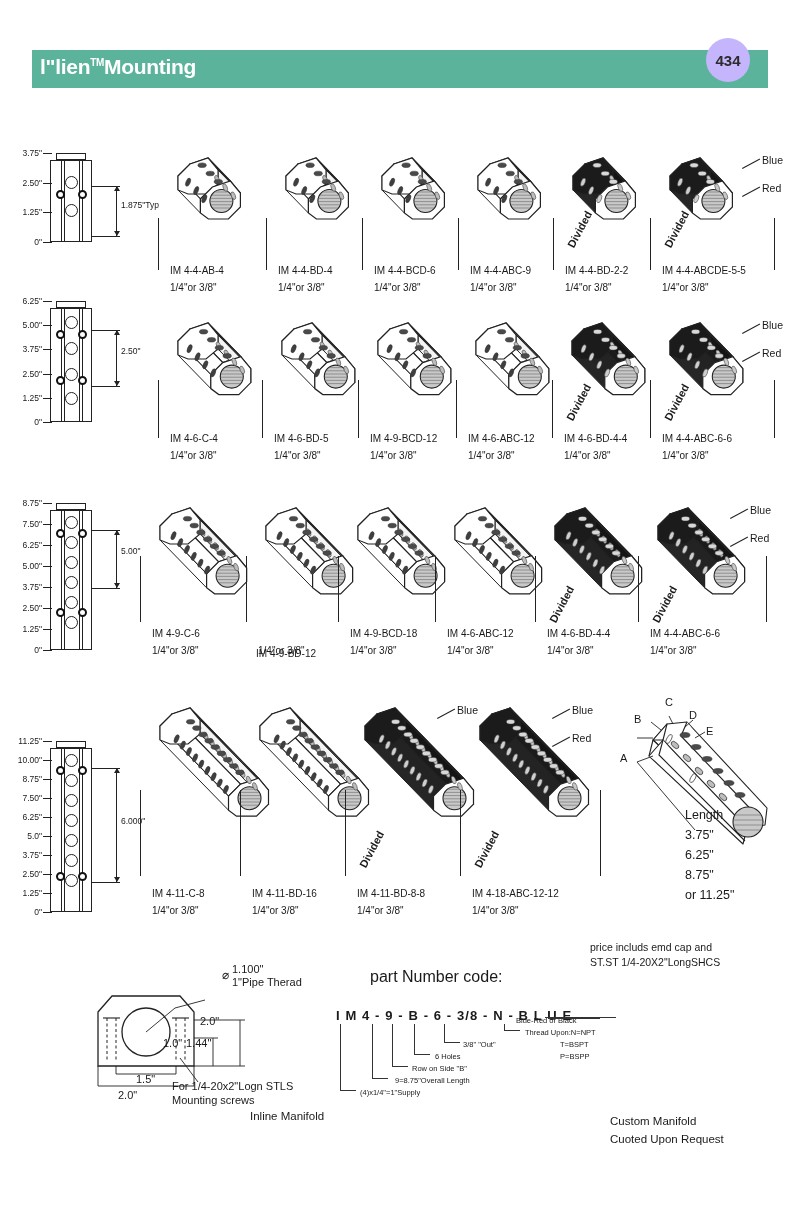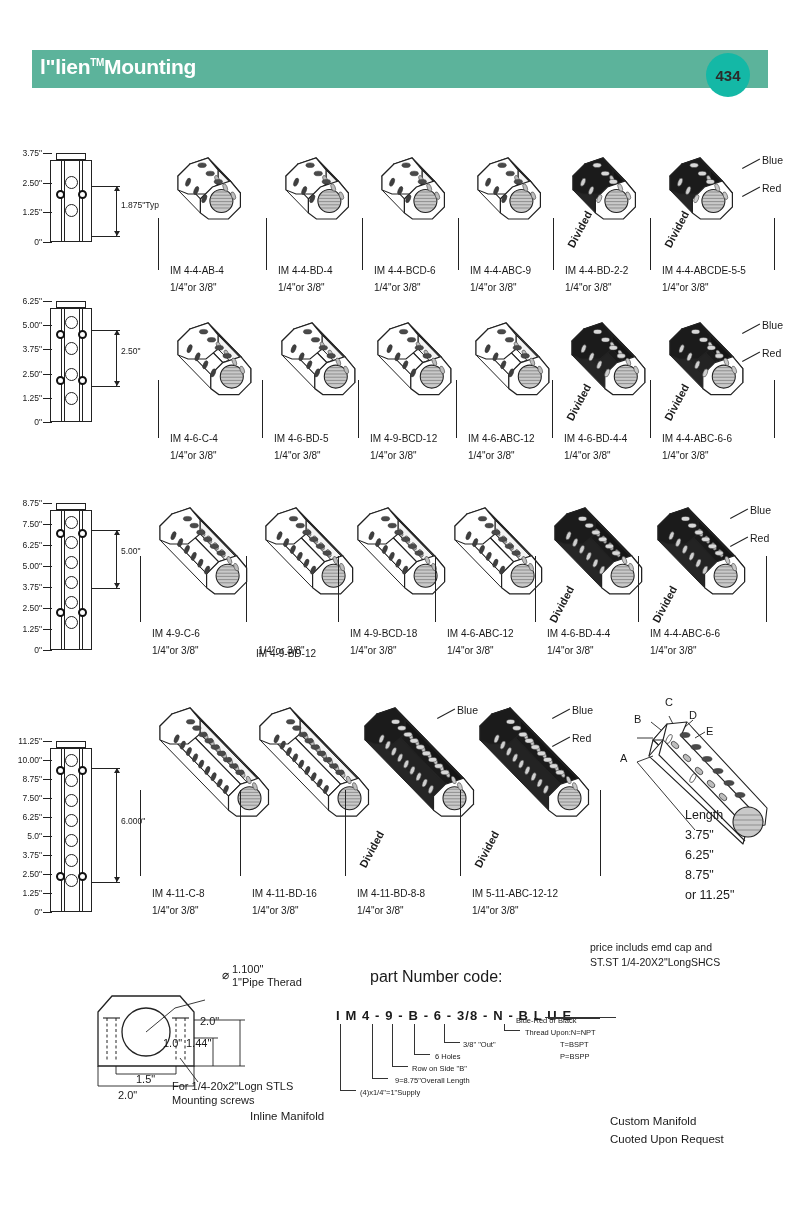--- a/index.html
+++ b/index.html
@@ -18,22 +18,22 @@
     position:absolute; left:32px; top:50px; width:736px; height:38px;
     background:#5cb39b;
   }
   #header-title {
     position:absolute; left:40px; top:55px;
     font-size:21px; font-weight:bold; color:#ffffff;
     letter-spacing:-0.3px; white-space:nowrap;
   }
   #header-title .tm { font-size:10px; vertical-align:super; }
   #page-badge {
-    position:absolute; left:706px; top:53px; width:44px; height:44px;
-    background:#14b8a6; border-radius:50%;
+    position:absolute; left:706px; top:38px; width:44px; height:44px;
+    background:#c4b5fd; border-radius:50%;
     display:flex; align-items:center; justify-content:center;
     font-size:15px; font-weight:600; color:#2b2b2b;
   }
   .divider { position:absolute; width:1px; background:#222; }
 
   
   .scale { position:absolute; }
   .scale .body {
     position:absolute; border:1.3px solid #222; background:#fff;
   }
@@ -1108,21 +1108,21 @@
           <ellipse cx="75.9" cy="89.4" rx="2.1" ry="4.3" fill="#cfcfcf" stroke="#333" stroke-width="0.5" transform="rotate(22 75.9 89.4)"></ellipse>
           <ellipse cx="104.9" cy="86.4" rx="2.0" ry="4.0" fill="#c8c8c8" stroke="#333" stroke-width="0.5" transform="rotate(-22 104.9 86.4)"></ellipse>
         </svg>
       </div>
       <div class="divided" style="left:472px;top:864px;">Divided</div>
       <div class="callout" style="left:572px;top:704px;">Blue</div>
       <div style="position:absolute;left:552px;top:718px;width:20px;height:1px;background:#222;transform:rotate(-28deg);transform-origin:0 0;"></div>
       <div class="callout" style="left:572px;top:732px;">Red</div>
       <div style="position:absolute;left:552px;top:746px;width:20px;height:1px;background:#222;transform:rotate(-28deg);transform-origin:0 0;"></div>
       <div class="divider" style="left:460px;top:790px;height:86px;"></div>
-      <div class="prod-name" style="left:472px;top:888px;">IM 5-11-ABC-12-12</div>
+      <div class="prod-name" style="left:472px;top:888px;">IM 4-18-ABC-12-12</div>
       <div class="prod-sub" style="left:472px;top:905px;">1/4"or 3/8"</div>
     </div>
     <div class="divider" style="left: 600px; top: 790px; height: 86px;"></div>
   </div>
 
 <div id="reference-diagram" style="position:absolute; left:615px; top:700px; width:185px; height:150px;">
   <svg width="185" height="150" viewBox="0 0 185 150">
     <g stroke="#222" stroke-width="1.1" fill="#ffffff" stroke-linejoin="round">
       <polygon points="38,40 52,24 72,22 152,108 150,125 132,128"></polygon>
       <polygon points="38,40 34,56 128,144 132,128"></polygon>

